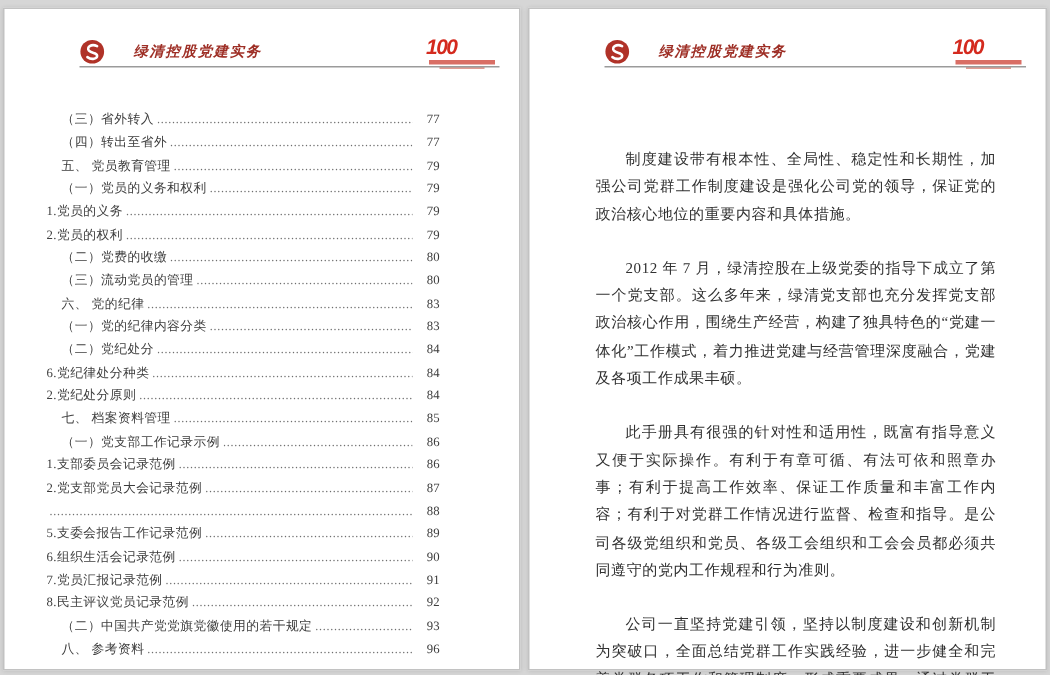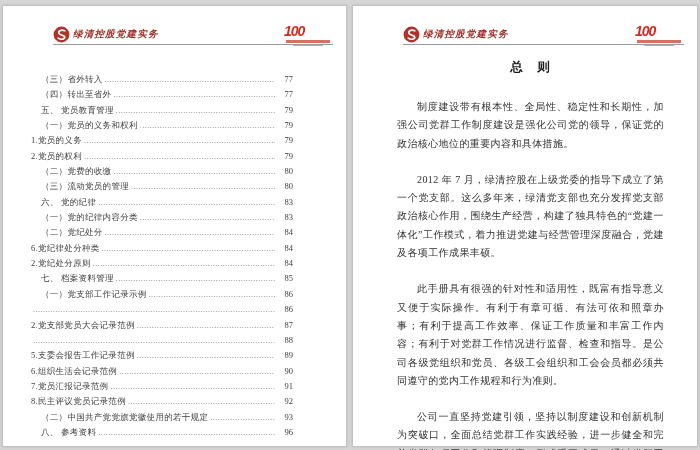--- a/index.html
+++ b/index.html
@@ -15,21 +15,21 @@
     border: 1px solid #c2c2c2;
     box-shadow: 0 0 3px rgba(0,0,0,0.12);
   }
   .page-left  { left: 2px;  width: 345px; }
   .page-right { left: 352px; width: 346px; }
 
   
   .page-header { position: absolute; top: 0; left: 0; right: 0; height: 46px; }
   .brand {
     position: absolute; left: 50px; top: 20px;
-    display: flex; align-items: center; gap: 3px;
+    display: flex; align-items: center; gap: 19px;
   }
   .brand-logo { width: 17px; height: 17px; display: block; }
   .brand-title {
     color: #9e2f26; font-weight: bold; font-style: italic;
     font-size: 9.5px; letter-spacing: 1.2px; white-space: nowrap;
   }
   .header-rule {
     position: absolute; left: 50px; right: 13px; top: 38px;
     border-top: 1px solid #9b9b9b; height: 0;
   }
@@ -168,20 +168,21 @@
         <span class="toc-label">七、 档案资料管理</span>
         <span class="toc-dots"></span>
         <span class="toc-page">85</span>
       </div>
       <div class="toc-row sub">
         <span class="toc-label">（一）党支部工作记录示例</span>
         <span class="toc-dots"></span>
         <span class="toc-page">86</span>
       </div>
       <div class="toc-row num">
+        <span class="toc-label">1.支部委员会记录范例</span>
         <span class="toc-dots"></span>
         <span class="toc-page">86</span>
       </div>
       <div class="toc-row num">
         <span class="toc-label">2.党支部党员大会记录范例</span>
         <span class="toc-dots"></span>
         <span class="toc-page">87</span>
       </div>
       <div class="toc-row num">
         <span class="toc-dots"></span>
@@ -229,20 +230,19 @@
       </svg>
       <span class="brand-title">绿清控股党建实务</span>
     </div>
     <div class="ann">
       <div class="ann-num">100</div>
       <div class="ann-line1"></div>
       <div class="ann-line2"></div>
     </div>
     <div class="header-rule"></div>
   </div>
-  <div class="doc-title">总　则</div>
   <div class="doc-body">
       <p>制度建设带有根本性、全局性、稳定性和长期性，加强公司党群工作制度建设是强化公司党的领导，保证党的政治核心地位的重要内容和具体措施。</p>
       <p>2012 年 7 月，绿清控股在上级党委的指导下成立了第一个党支部。这么多年来，绿清党支部也充分发挥党支部政治核心作用，围绕生产经营，构建了独具特色的“党建一体化”工作模式，着力推进党建与经营管理深度融合，党建及各项工作成果丰硕。</p>
       <p>此手册具有很强的针对性和适用性，既富有指导意义又便于实际操作。有利于有章可循、有法可依和照章办事；有利于提高工作效率、保证工作质量和丰富工作内容；有利于对党群工作情况进行监督、检查和指导。是公司各级党组织和党员、各级工会组织和工会会员都必须共同遵守的党内工作规程和行为准则。</p>
       <p>公司一直坚持党建引领，坚持以制度建设和创新机制为突破口，全面总结党群工作实践经验，进一步健全和完善党群各项工作和管理制度，形成重要成果。通过党群工作制度建设与治党治企相结合、与中心工作相衔接，有力提高了制度的生命力和权威性，不断推进了公司工作科学化水平；通过对制度进行废、改、立，吸收借鉴制度建设上一切成功的经验及成果，基本实现了公司党群工作制度系统化、规范化。</p>
     </div>
 </div>
 
 </body></html>

